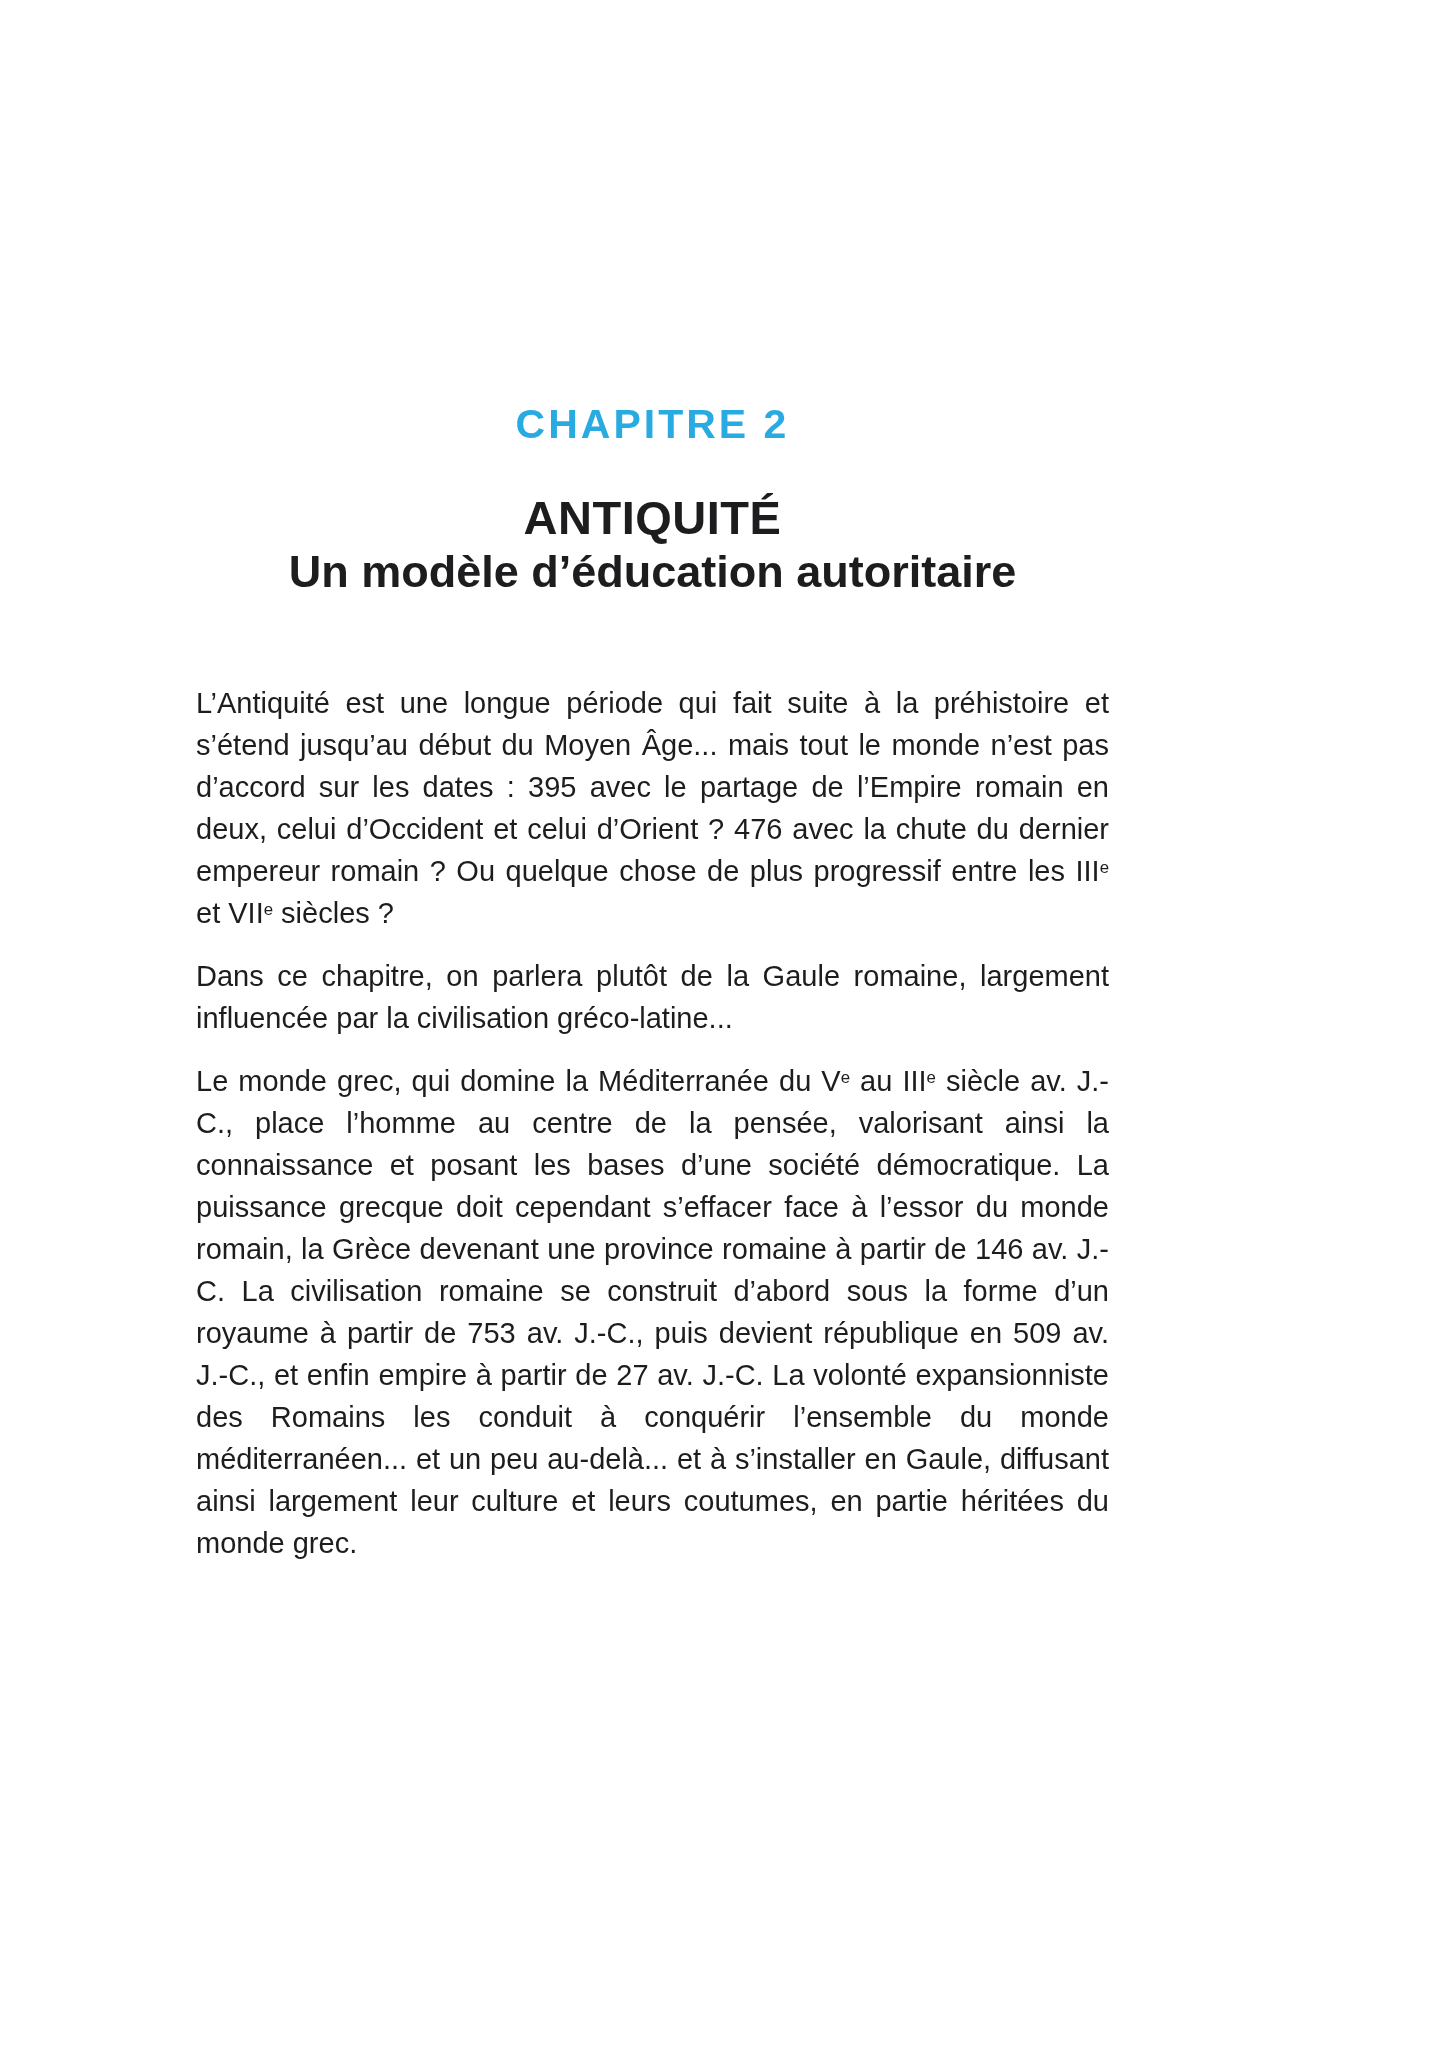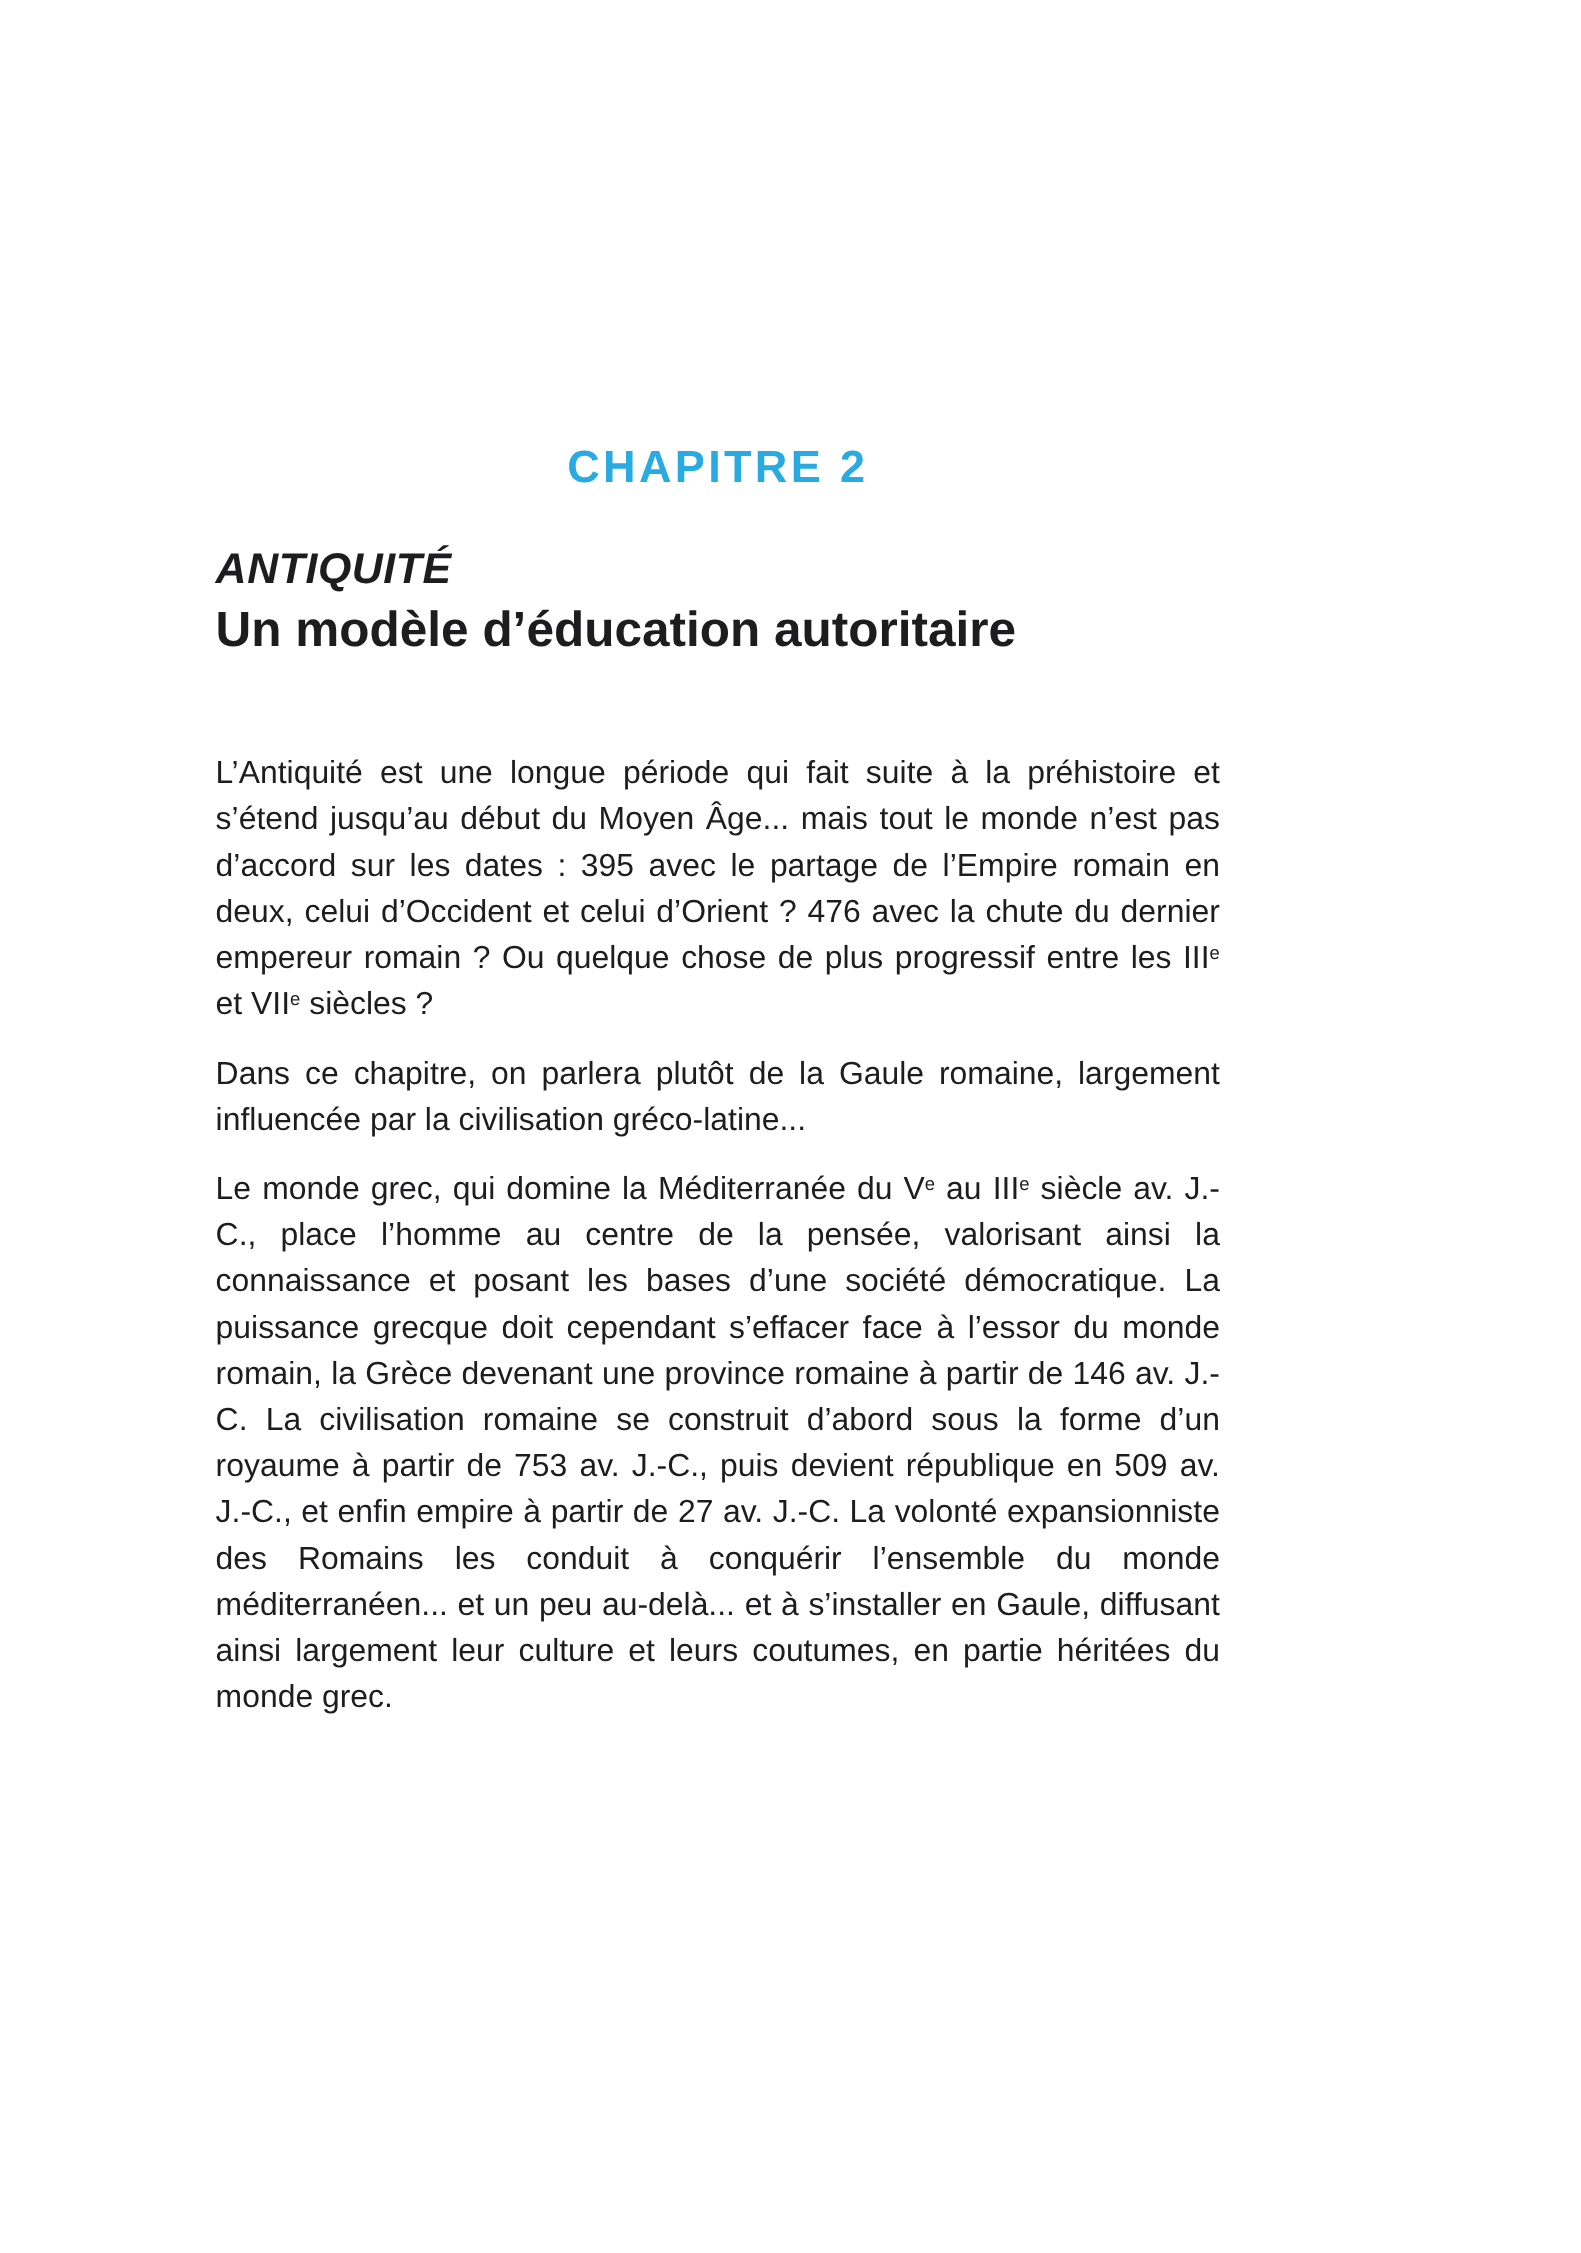--- a/index.html
+++ b/index.html
@@ -21,30 +21,30 @@
   }
   .kicker{
     text-align:center;
     font-size:41px;
     line-height:44px;
     font-weight:bold;
     letter-spacing:3px;
     color:var(--accent);
   }
   .title{
-    font-size:39px;
+    text-align:center;
+    font-size:47px;
     line-height:52px;
     font-weight:bold;
     letter-spacing:0.5px;
     margin-top:46px;
     color:var(--ink);
-    font-style:italic;
   }
   .subtitle{
-    text-align:left;
+    text-align:center;
     font-size:45px;
     line-height:52px;
     font-weight:bold;
     margin-top:2px;
     color:var(--ink);
   }
   .body-text{
     margin-top:84px;
   }
   .para{

